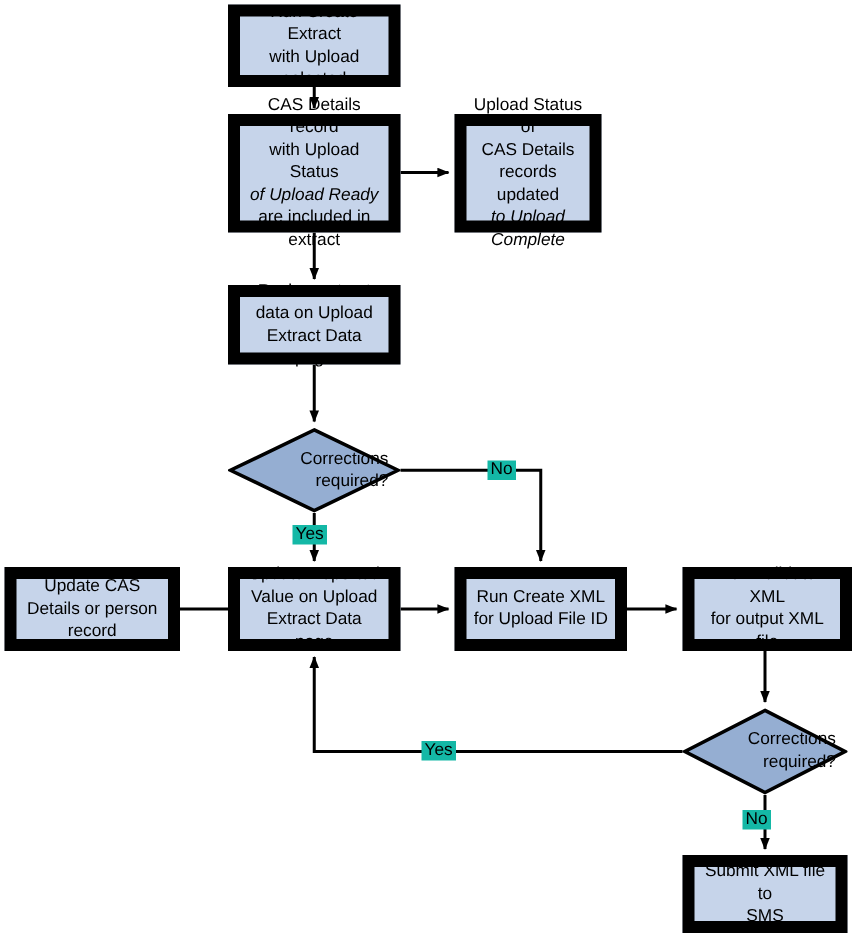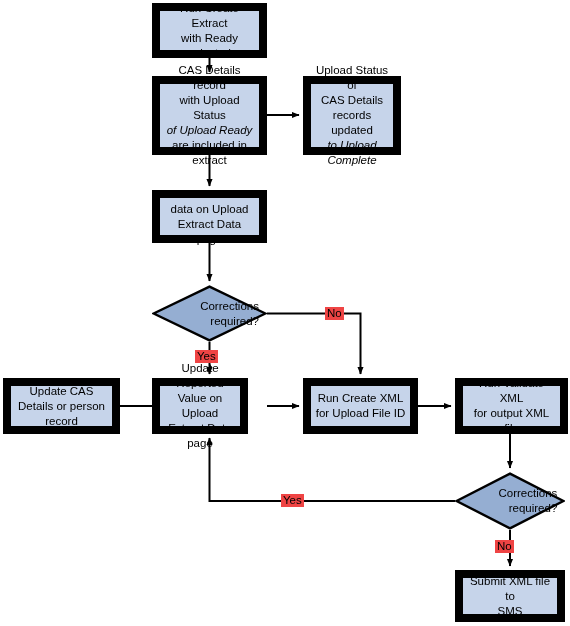--- a/index.html
+++ b/index.html
@@ -51,21 +51,21 @@
     z-index: 2;
     width: 86%;
     text-align: right;
   }
   .edge-label {
     position: absolute;
     font-family: "Liberation Sans", sans-serif;
     font-size: 11.5px;
     line-height: 13px;
     color: #000000;
-    background: #ef4444;
+    background: #14b8a6;
     padding: 0 2px;
     z-index: 4;
     white-space: nowrap;
   }
   #edges {
     position: absolute;
     left: 0;
     top: 0;
     width: 570px;
     height: 626px;
@@ -108,21 +108,21 @@
 
       <path d="M455,501 L209.5,501 L209.5,438" marker-end="url(#arrow)"></path>
 
       <path d="M510,530 L510,566" marker-end="url(#arrow)"></path>
     </g>
   </svg>
 
   <div class="node proc" style="left:152px; top:3px; width:115px; height:55px;">
     <div class="txt">
       <span>Run Create Extract</span><br>
-      <span>with Ready</span><br>
+      <span>with Upload</span><br>
       <span>selected</span>
     </div>
   </div>
 
   <div class="node proc" style="left:152px; top:76px; width:115px; height:79px;">
     <div class="txt">
       <span>CAS Details record</span><br>
       <span>with Upload Status</span><br>
       <em>of Upload Ready</em><br>
       <span>are included in</span><br>
@@ -167,21 +167,21 @@
   </div>
 
   <div class="node proc" style="left:3px; top:378px; width:117px; height:56px;">
     <div class="txt">
       <span>Update CAS</span><br>
       <span>Details or person</span><br>
       <span>record</span>
     </div>
   </div>
 
-  <div class="node proc" style="left:152px; top:378px; width:96px; height:56px;">
+  <div class="node proc" style="left:152px; top:378px; width:115px; height:56px;">
     <div class="txt">
       <span>Update Reported</span><br>
       <span>Value on Upload</span><br>
       <span>Extract Data page</span>
     </div>
   </div>
 
   <div class="node proc" style="left:303px; top:378px; width:115px; height:56px;align-items:center;">
     <div class="txt">
       <span>Run Create XML</span><br>

